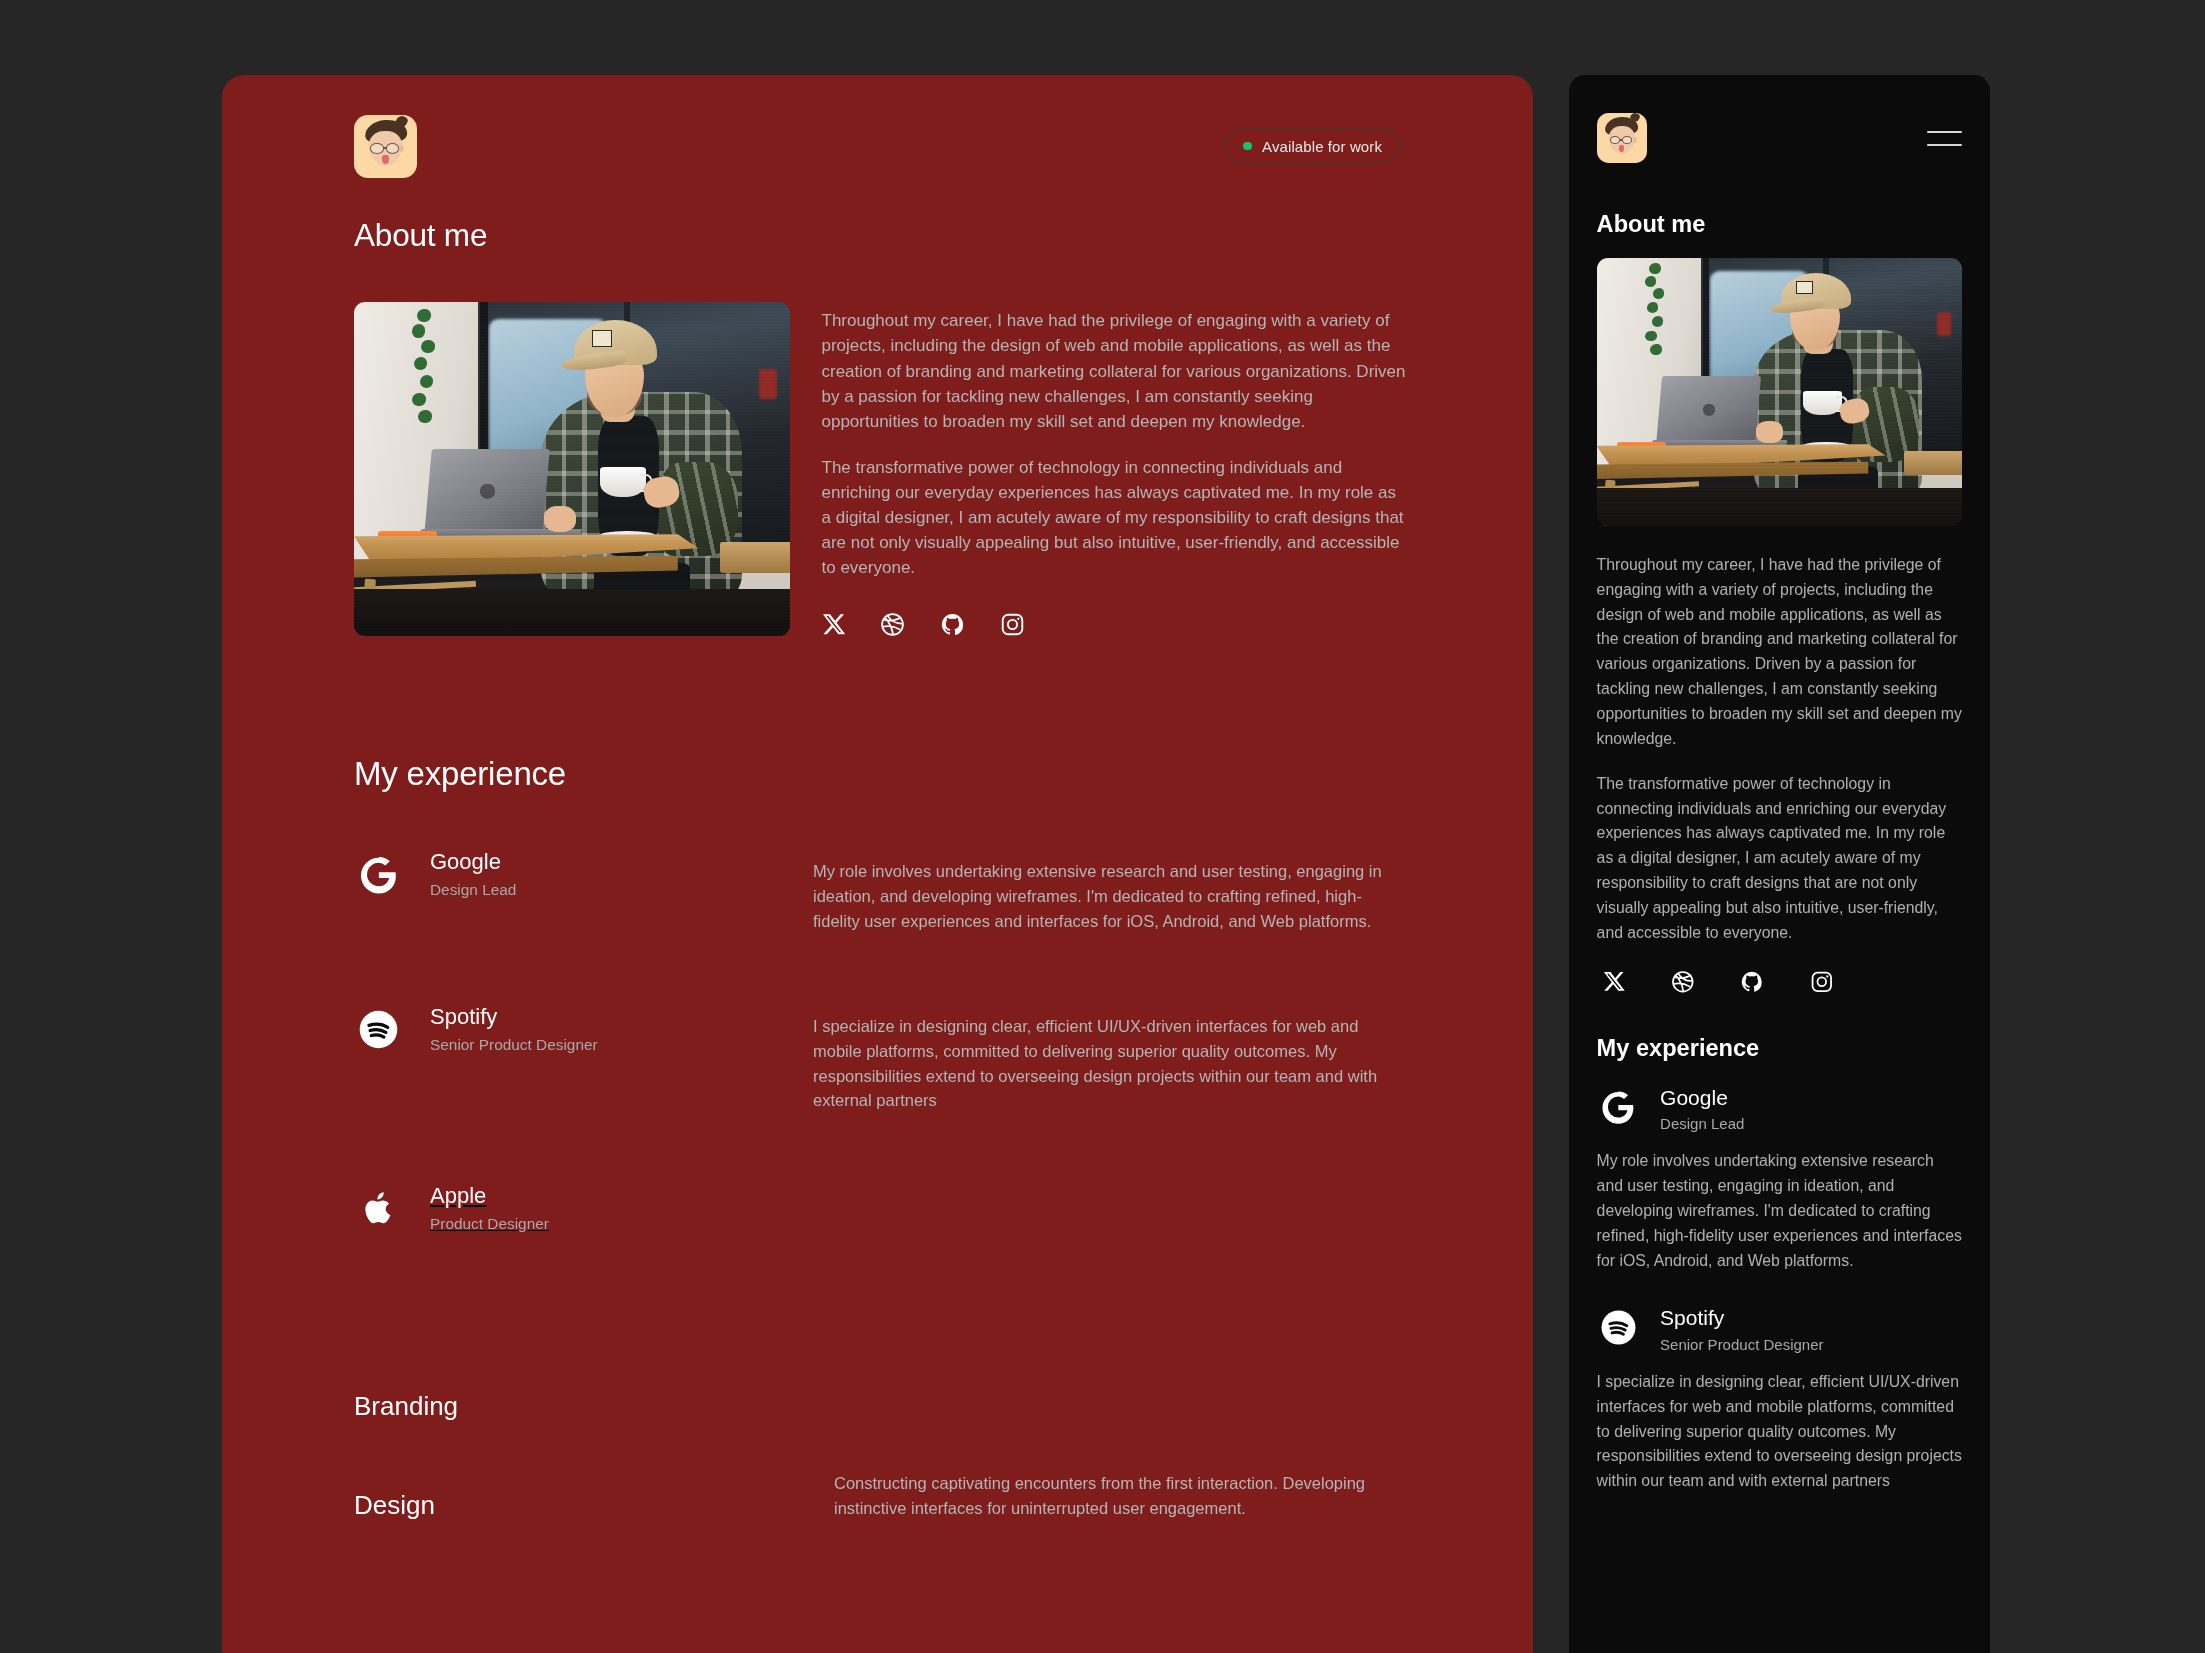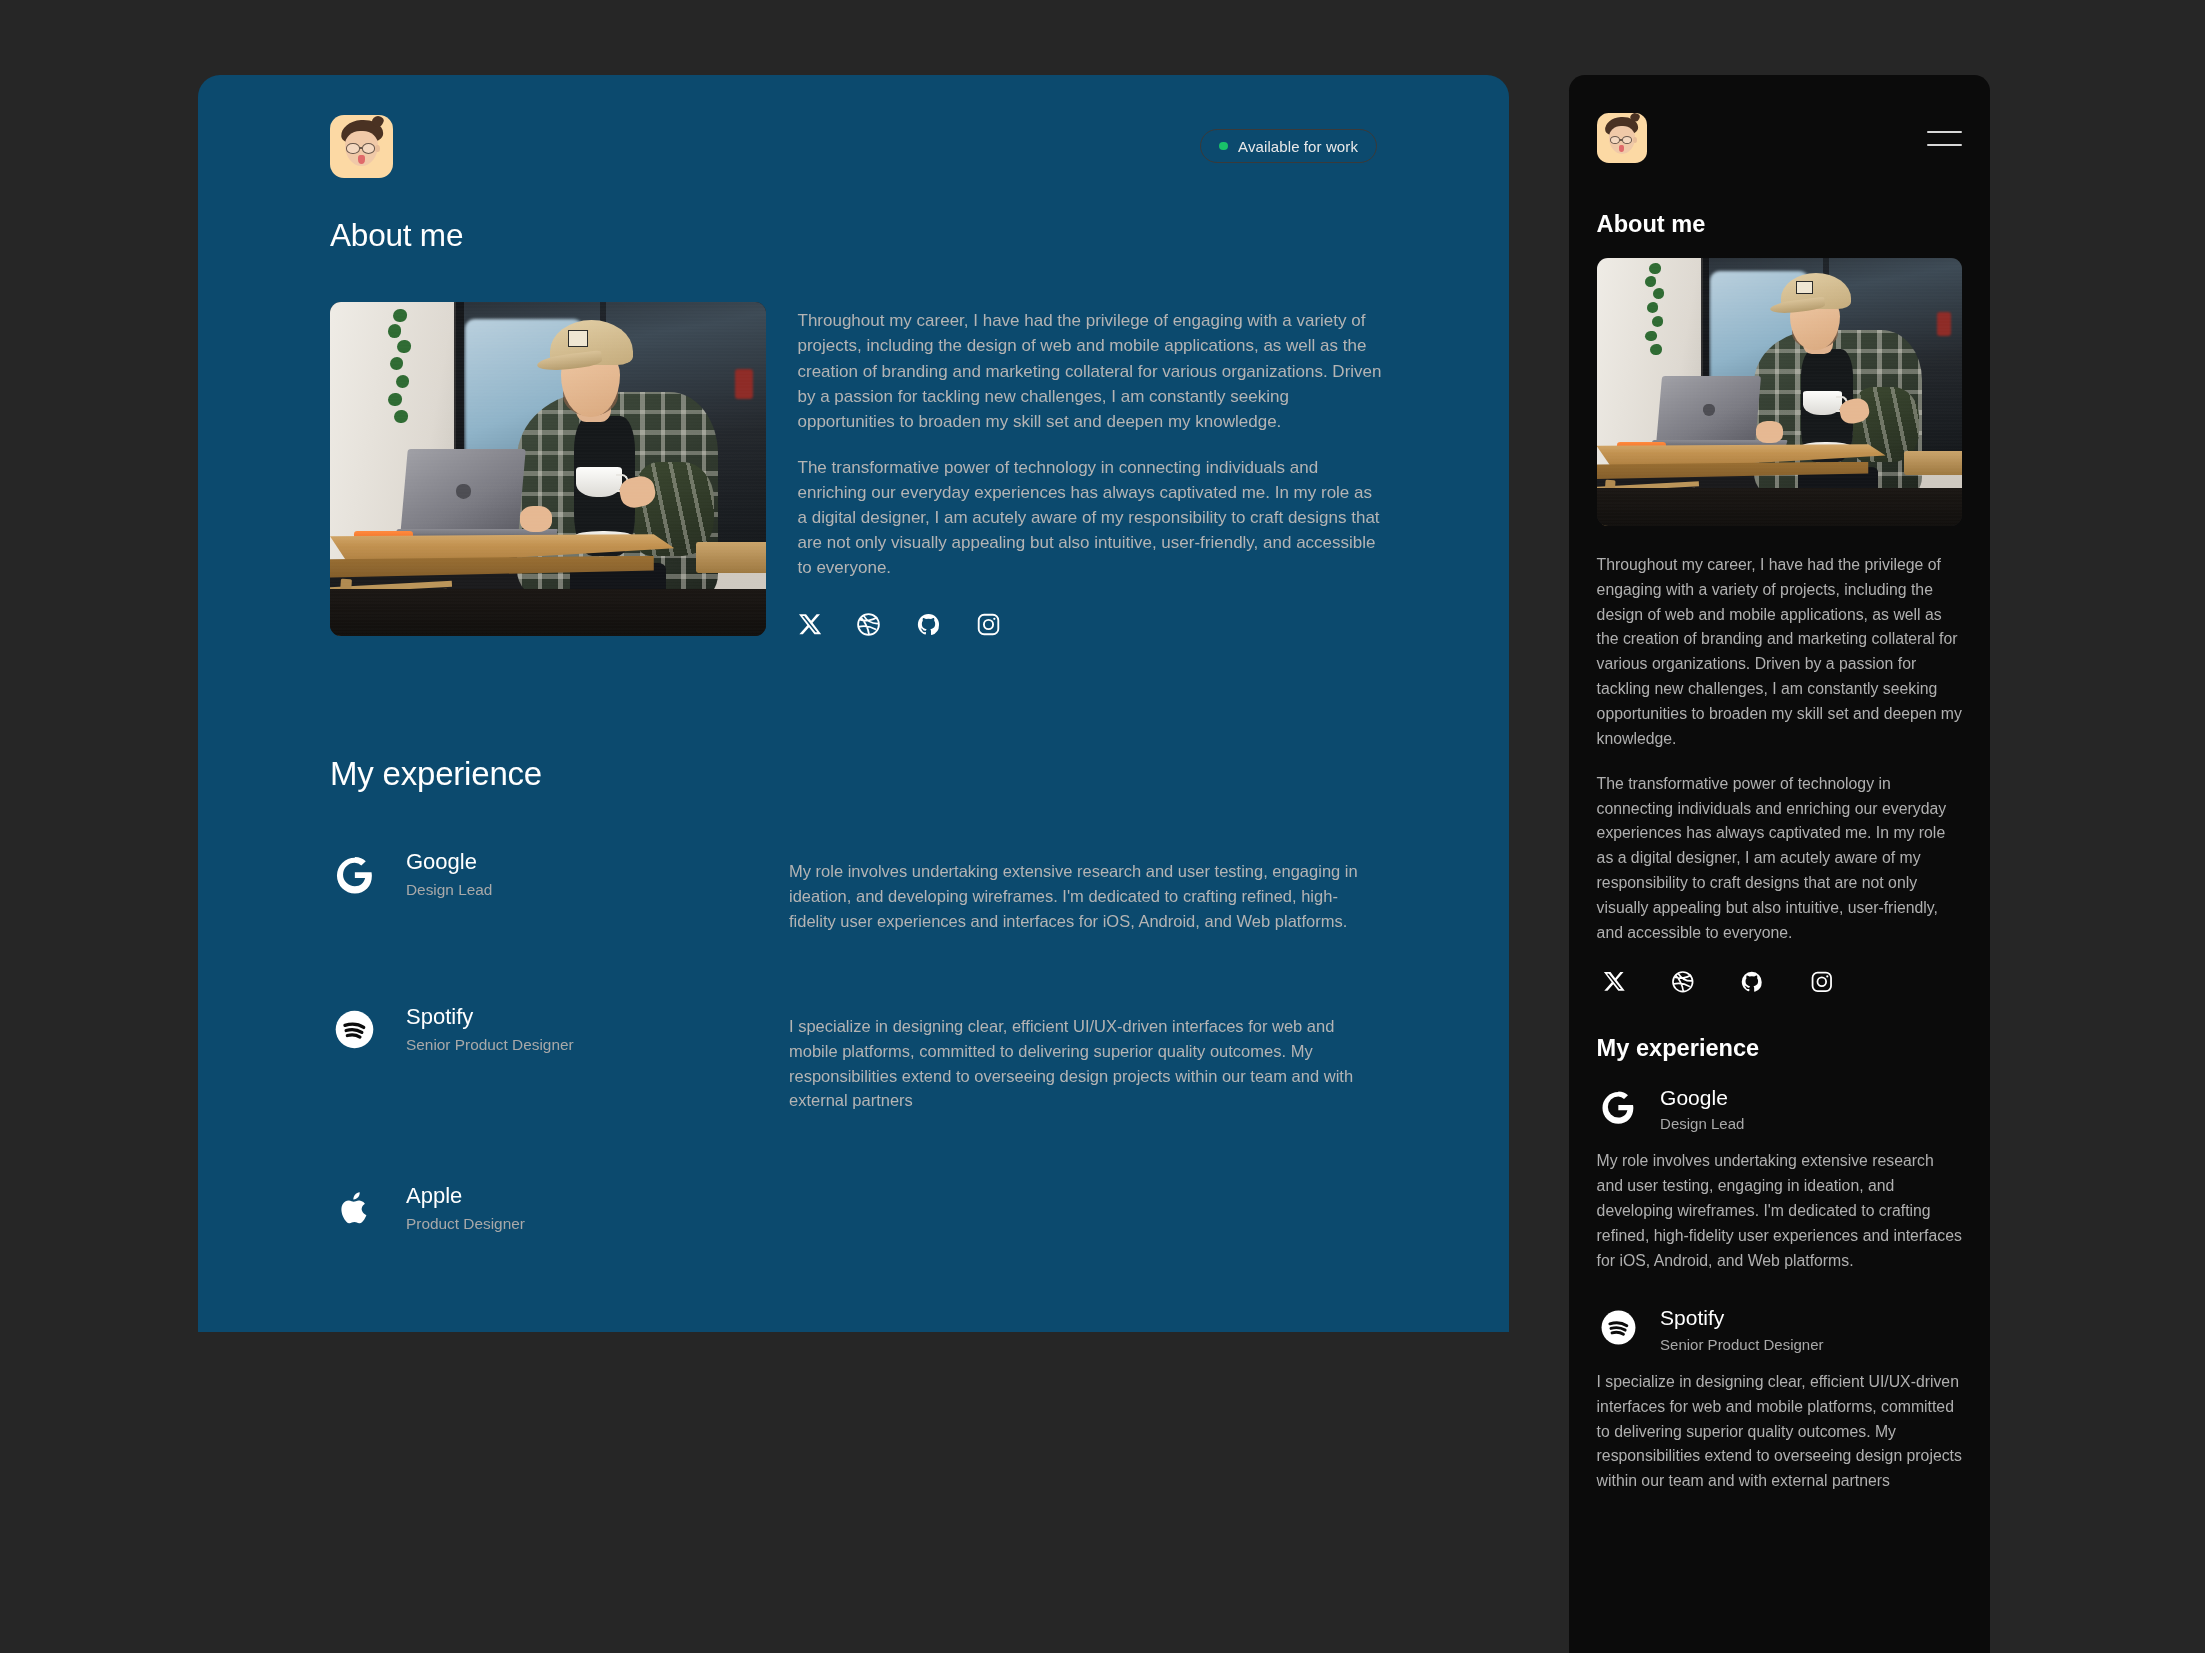--- a/index.html
+++ b/index.html
@@ -9,23 +9,23 @@
     width:2205px; height:1654px;
     font-family:"Liberation Sans", sans-serif;
     overflow:hidden; position:relative;
   }
 
   
   #stage { position:absolute; inset:0; }
 
   
   .panel-desktop {
-    position:absolute; left:198px; top:75px;
-    width:1311px; height:1257px;
-    background:#0c4a6e;
+    position:absolute; left:222px; top:75px;
+    width:1311px; height:1579px;
+    background:#7f1d1d;
     border-radius:22px 22px 0 0;
     overflow:hidden;
   }
   .d-inner { position:relative; width:100%; height:100%; }
 
   .d-header {
     position:absolute; left:0; top:0; width:100%;
     height:142px;
     display:flex; align-items:center; justify-content:space-between;
     padding:0 132px 0 132px;
@@ -109,21 +109,21 @@
   
   .socials { display:flex; gap:35px; margin-top:31.5px; }
   .socials svg { display:block; }
 
   
   .exp-block { margin-top:118px; }
   .exp-row {
     display:flex; align-items:flex-start; gap:0;
     margin-bottom:71px;
   }
-  .exp-row:last-child { margin-bottom:0; }
+  .exp-row:last-child { margin-bottom:0;text-decoration:underline; }
   .exp-left { width:459px; display:flex; align-items:flex-start; gap:27px; }
   .exp-logo { width:49px; height:49px; flex:none; display:flex; align-items:center; justify-content:center; }
   .exp-name { color:#fff; font-size:22px; line-height:1.12; margin-bottom:6.3px; }
   .exp-role { color:#a9a9a9; font-size:15.4px; }
   .exp-desc {
     width:587px; color:#b4b4b4; font-size:16.5px; line-height:1.5;
     padding-top:9.5px;
   }
 
   

